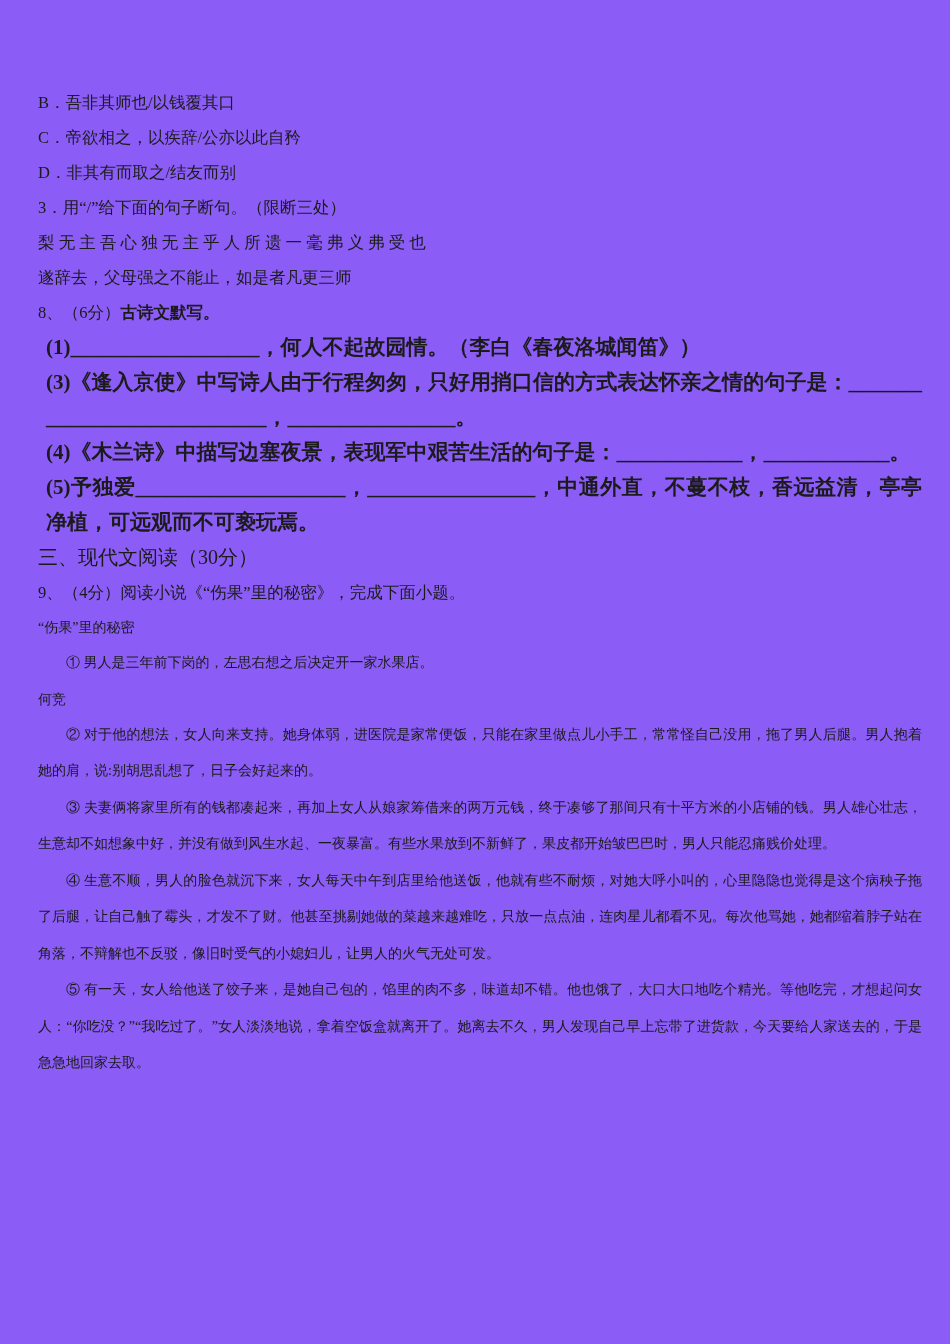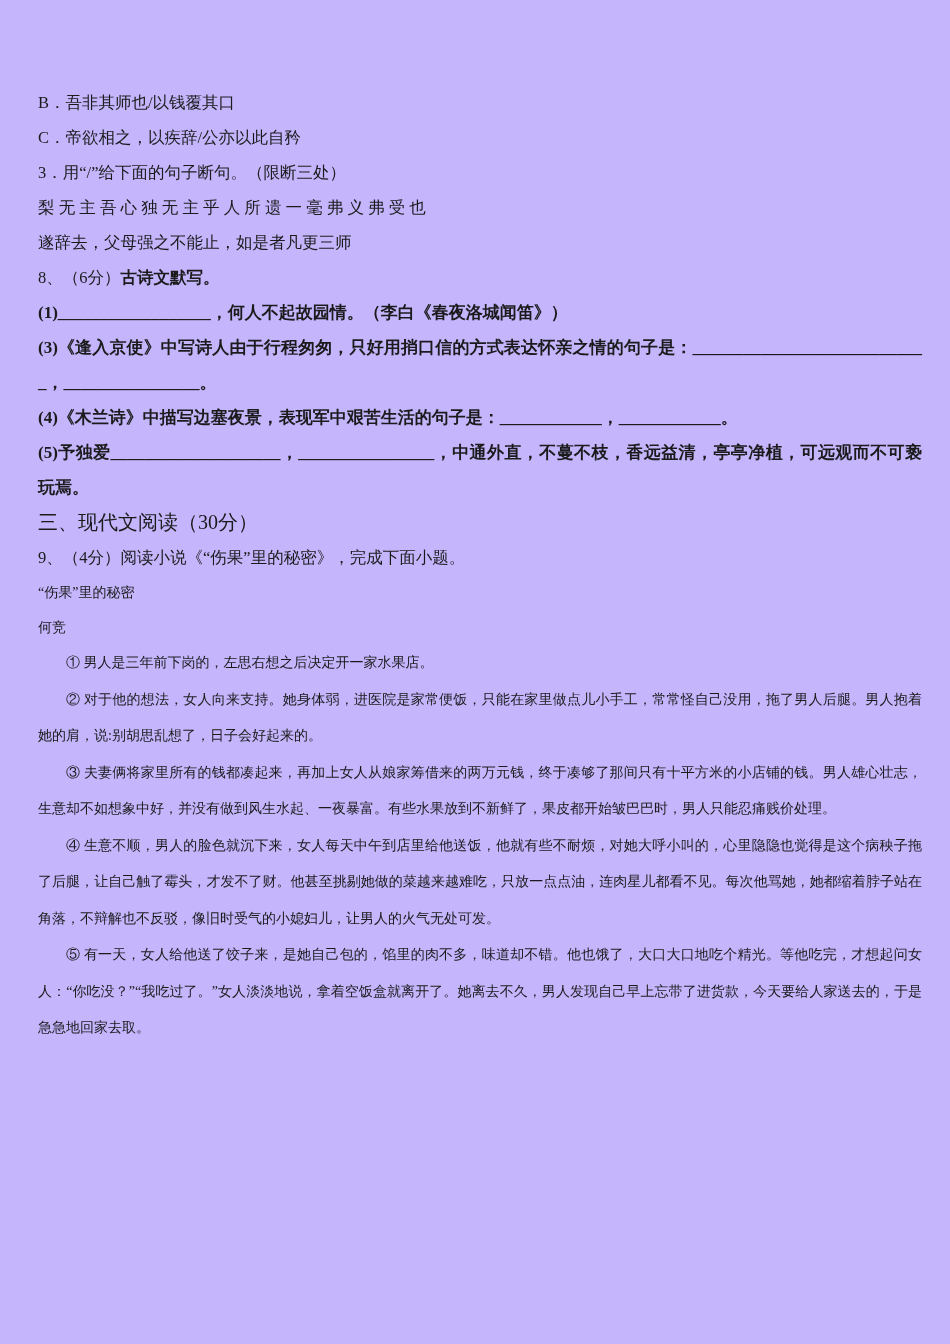--- a/index.html
+++ b/index.html
@@ -13,31 +13,32 @@
     overflow: hidden;
   }
   .doc {
     box-sizing: border-box;
     width: 950px;
     height: 1344px;
     padding: 85px 28px 0 38px;
     font-family: "Liberation Serif", "DejaVu Serif", serif;
     font-size: 16.5px;
     color: #1b1b1b;
-    background: #c4b5fd;
+    background: #8b5cf6;
   }
   .line {
     line-height: 35px;
     text-align: justify;
     white-space: normal;
     word-break: break-all;
   }
   .bd {
     font-weight: 700;
-    font-size: 17px;
+    font-size: 21px;
+    margin-left: 8px;
   }
   .bold { font-weight: 700; }
   .heading {
     font-weight: 400;
     font-size: 20px;
   }
   .kai {
     font-size: 14px;
   }
   .para {
@@ -45,31 +46,32 @@
     line-height: 36.5px;
   }
 </style>
 </head>
 <body>
 
 <div class="doc">
   <div>
       <div class="line q">B．吾非其师也/以钱覆其口</div>
       <div class="line q">C．帝欲相之，以疾辞/公亦以此自矜</div>
+      <div class="line q">D．非其有而取之/结友而别</div>
       <div class="line q">3．用“/”给下面的句子断句。（限断三处）</div>
       <div class="line q">梨 无 主 吾 心 独 无 主 乎 人 所 遗 一 毫 弗 义 弗 受 也</div>
       <div class="line q">遂辞去，父母强之不能止，如是者凡更三师</div>
       <div class="line q"><span>8、（6分）</span><span class="bold">古诗文默写。</span></div>
       <div class="line bd">(1)__________________，何人不起故园情。（李白《春夜洛城闻笛》）</div>
       <div class="line bd">(3)《逢入京使》中写诗人由于行程匆匆，只好用捎口信的方式表达怀亲之情的句子是：____________________________，________________。</div>
       <div class="line bd">(4)《木兰诗》中描写边塞夜景，表现军中艰苦生活的句子是：____________，____________。</div>
       <div class="line bd">(5)予独爱____________________，________________，中通外直，不蔓不枝，香远益清，亭亭净植，可远观而不可亵玩焉。</div>
       <div class="line heading">三、现代文阅读（30分）</div>
       <div class="line q">9、（4分）阅读小说《“伤果”里的秘密》，完成下面小题。</div>
       <div class="line kai">“伤果”里的秘密</div>
+      <div class="line kai para">① 男人是三年前下岗的，左思右想之后决定开一家水果店。</div>
       <div class="line kai">何竞</div>
-      <div class="line kai para">① 男人是三年前下岗的，左思右想之后决定开一家水果店。</div>
       <div class="line kai para">② 对于他的想法，女人向来支持。她身体弱，进医院是家常便饭，只能在家里做点儿小手工，常常怪自己没用，拖了男人后腿。男人抱着她的肩，说:别胡思乱想了，日子会好起来的。</div>
       <div class="line kai para">③ 夫妻俩将家里所有的钱都凑起来，再加上女人从娘家筹借来的两万元钱，终于凑够了那间只有十平方米的小店铺的钱。男人雄心壮志，生意却不如想象中好，并没有做到风生水起、一夜暴富。有些水果放到不新鲜了，果皮都开始皱巴巴时，男人只能忍痛贱价处理。</div>
       <div class="line kai para">④ 生意不顺，男人的脸色就沉下来，女人每天中午到店里给他送饭，他就有些不耐烦，对她大呼小叫的，心里隐隐也觉得是这个病秧子拖了后腿，让自己触了霉头，才发不了财。他甚至挑剔她做的菜越来越难吃，只放一点点油，连肉星儿都看不见。每次他骂她，她都缩着脖子站在角落，不辩解也不反驳，像旧时受气的小媳妇儿，让男人的火气无处可发。</div>
       <div class="line kai para">⑤ 有一天，女人给他送了饺子来，是她自己包的，馅里的肉不多，味道却不错。他也饿了，大口大口地吃个精光。等他吃完，才想起问女人：“你吃没？”“我吃过了。”女人淡淡地说，拿着空饭盒就离开了。她离去不久，男人发现自己早上忘带了进货款，今天要给人家送去的，于是急急地回家去取。</div>
     </div>
 </div>
 
 </body></html>

